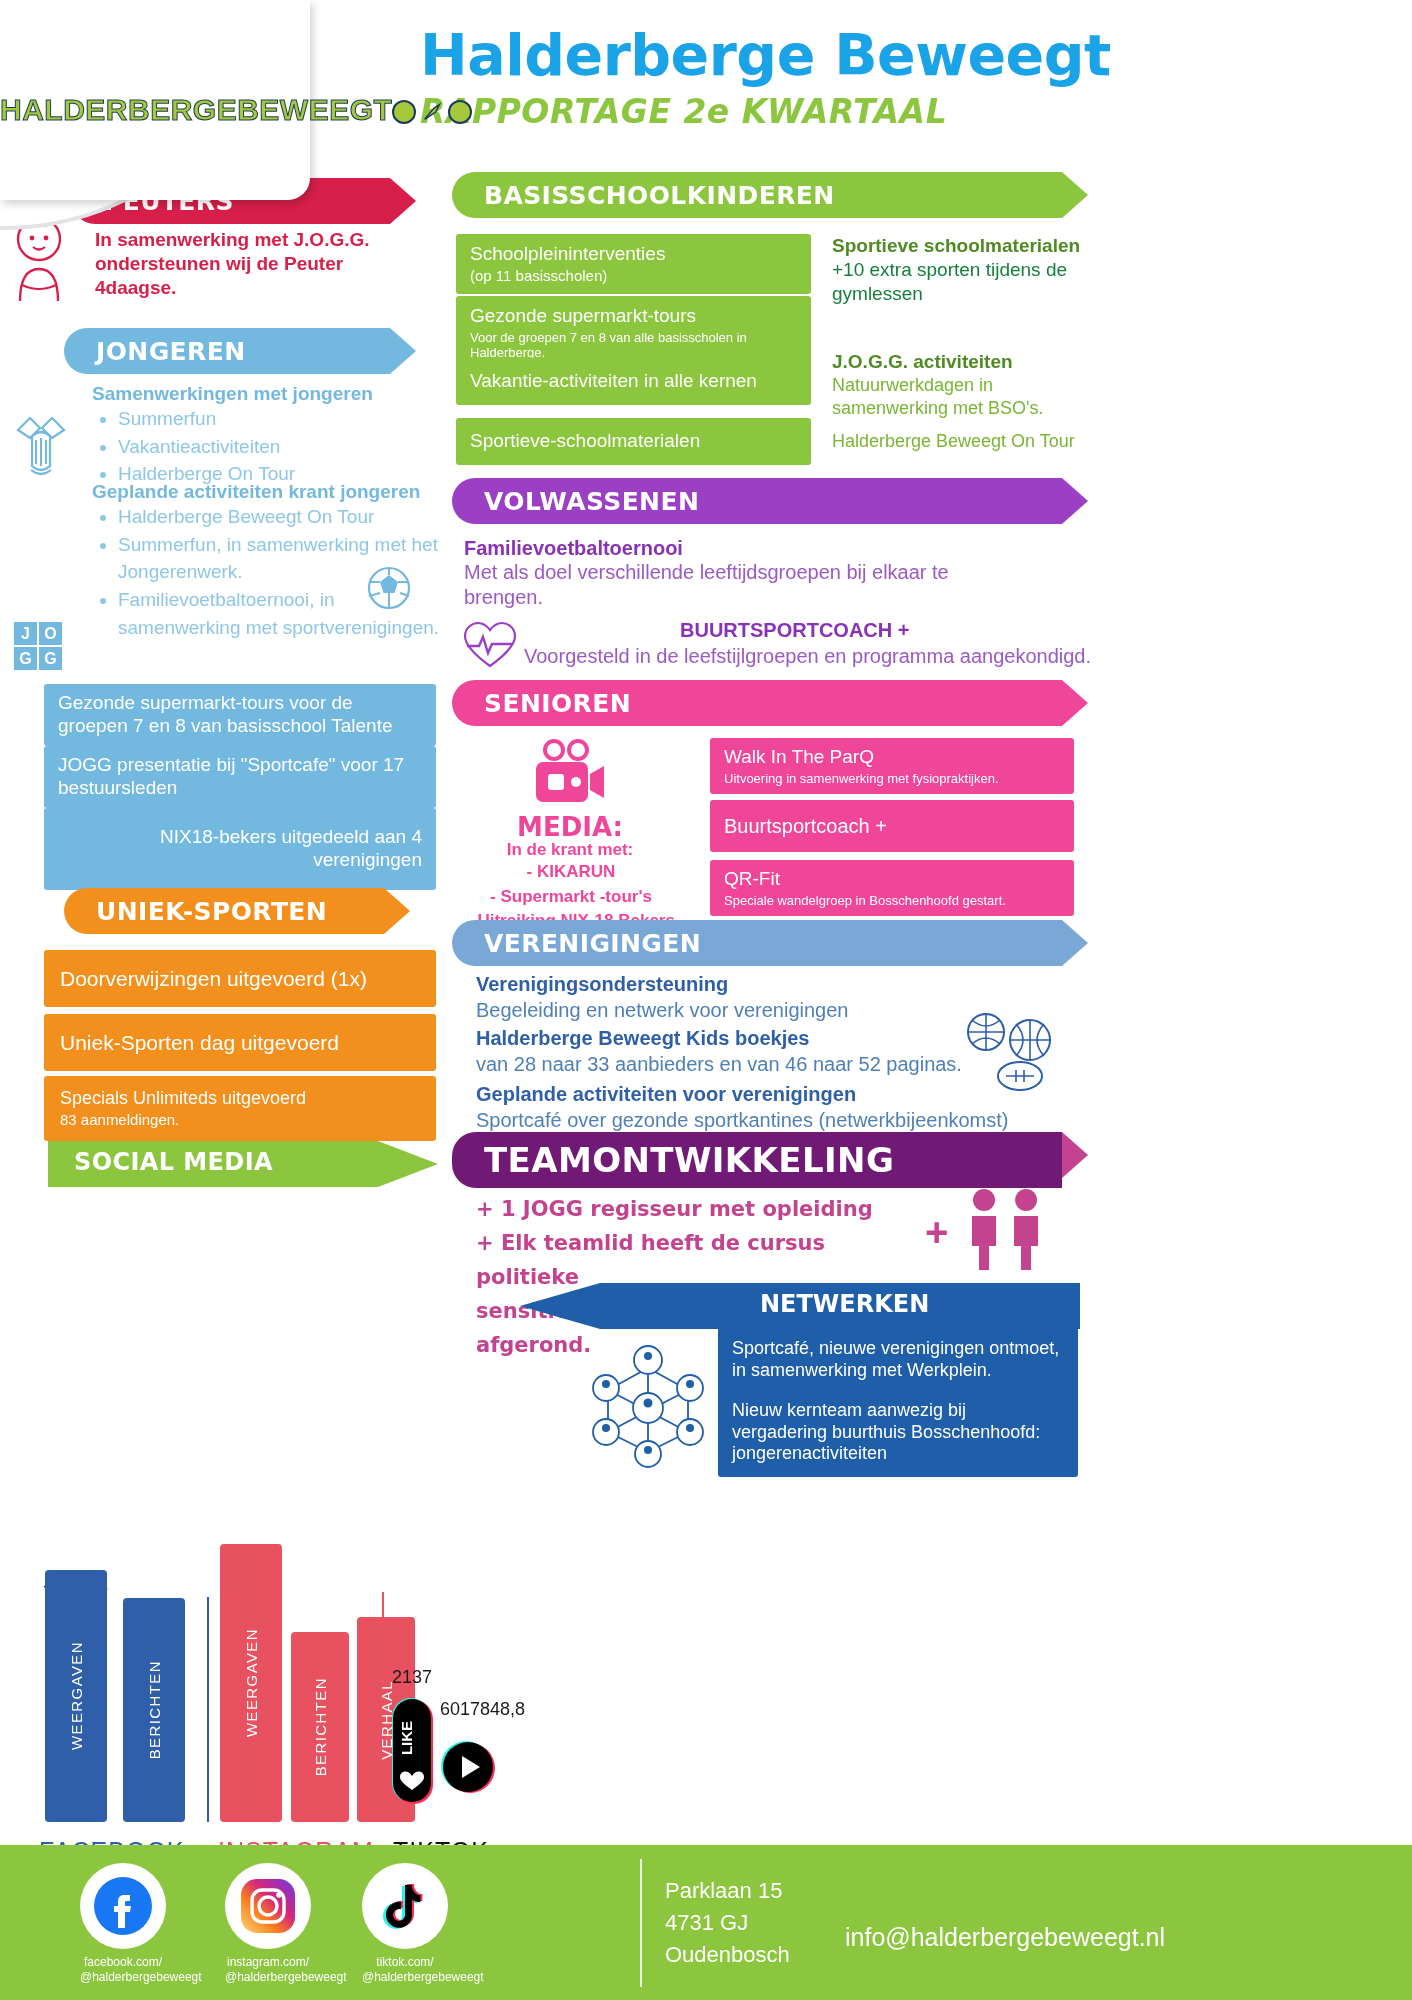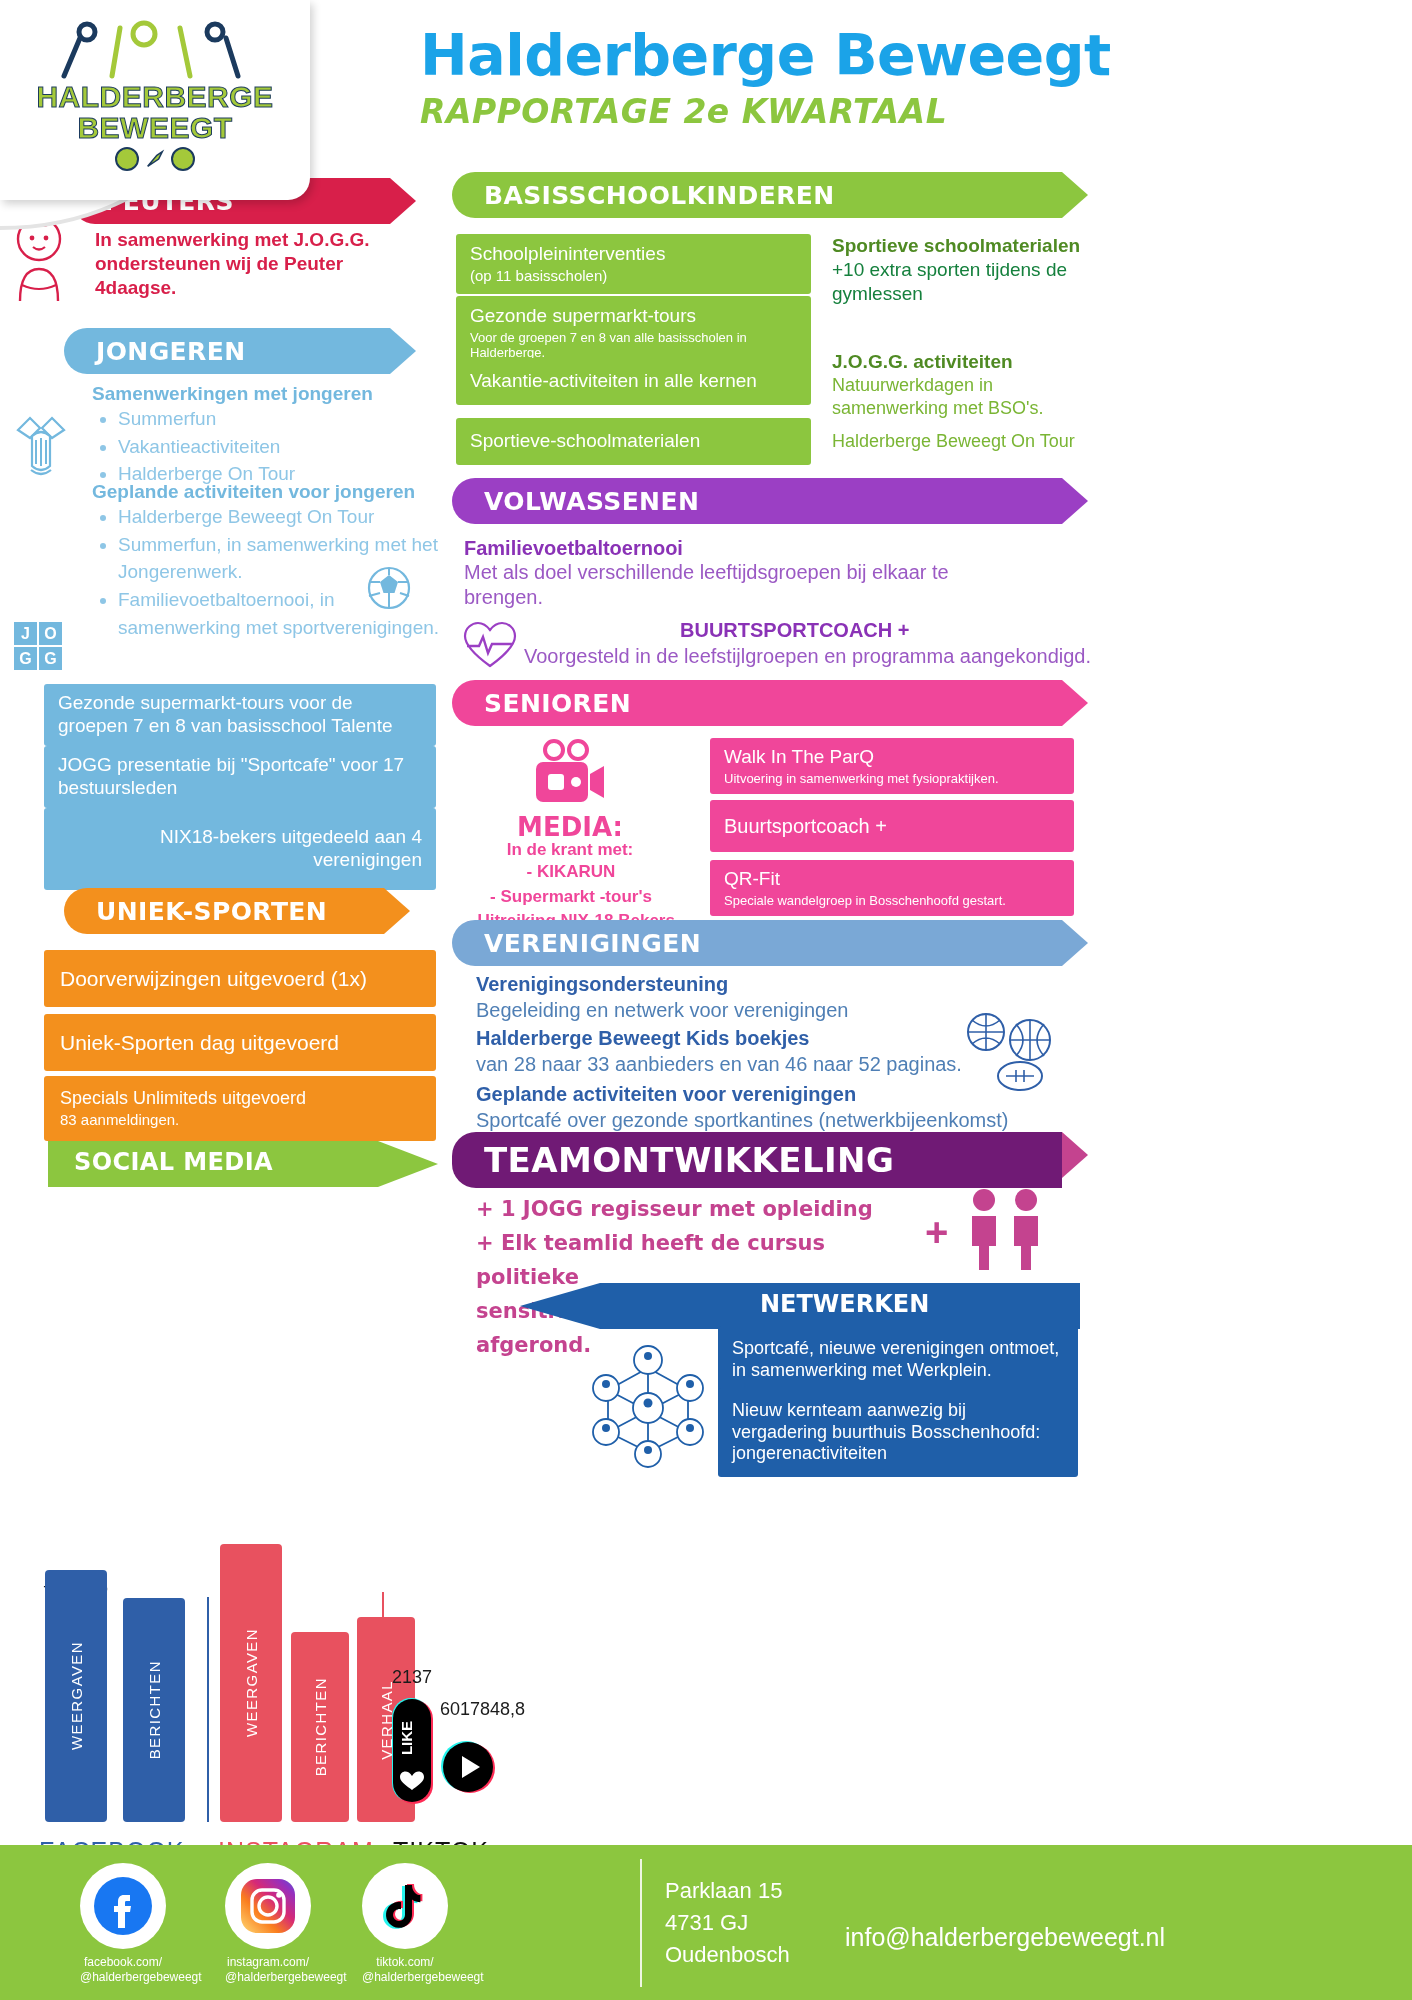--- a/index.html
+++ b/index.html
@@ -10,21 +10,21 @@
     color:#333;
   }
   .page { position:relative; width:1412px; height:2000px; }
 
   
   .logo-card{
     position:absolute; left:0; top:0; width:310px; height:200px;
     background:#fff; border-bottom-right-radius:22px;
     box-shadow:3px 4px 9px rgba(0,0,0,.18);
     z-index:40;
-    display:flex; flex-direction:column; align-items:center; justify-content:flex-start;
+    display:flex; flex-direction:row; align-items:center; justify-content:flex-start;
     padding-top:20px;
   }
   .logo-arcs{ width:210px;height:62px; }
   .logo-word{ font-weight:900; letter-spacing:.5px; color:#a4c93a;
     -webkit-text-stroke:1px #1b3a5e; text-align:center; line-height:1.02; }
   .logo-word.l1{ font-size:30px; }
   .logo-word.l2{ font-size:30px; }
   .logo-balls{ margin-top:4px; display:flex; gap:5px; align-items:center;}
   .ball{ width:24px;height:24px;border-radius:50%;background:#a4c93a;border:2px solid #1b3a5e;}
   .shuttle{ width:22px;height:22px; }
@@ -150,21 +150,21 @@
     <path d="M21 60 q10 8 20 0" stroke="#73b8de" stroke-width="2.2" fill="none"></path>
   </svg>
 
   <div class="txt b" style="left:92px; top:382px; width:350px; font-size:19px; color:#73b8de;">Samenwerkingen met jongeren</div>
   <ul style="position:absolute;left:118px;top:405px;width:330px;color:#8ec6e6;font-size:19px;line-height:1.46;">
     <li>Summerfun</li>
     <li>Vakantieactiviteiten</li>
     <li>Halderberge On Tour</li>
   </ul>
 
-  <div class="txt b" style="left:92px; top:480px; width:350px; font-size:19px; color:#73b8de;">Geplande activiteiten voor jongeren</div>
+  <div class="txt b" style="left:92px; top:480px; width:350px; font-size:19px; color:#73b8de;">Geplande activiteiten krant jongeren</div>
   <ul style="position:absolute;left:118px;top:503px;width:330px;color:#8ec6e6;font-size:19px;line-height:1.46;">
     <li>Halderberge Beweegt On Tour</li>
     <li>Summerfun, in samenwerking met het Jongerenwerk.</li>
     <li>Familievoetbaltoernooi, in samenwerking met sportverenigingen.</li>
   </ul>
 
   <div style="position:absolute;left:14px;top:622px;width:48px;height:48px;display:grid;grid-template-columns:1fr 1fr;gap:2px;">
     <div style="background:#73b8de;color:#fff;font-size:16px;font-weight:700;display:flex;align-items:center;justify-content:center;">J</div>
     <div style="background:#73b8de;color:#fff;font-size:16px;font-weight:700;display:flex;align-items:center;justify-content:center;">O</div>
     <div style="background:#73b8de;color:#fff;font-size:16px;font-weight:700;display:flex;align-items:center;justify-content:center;">G</div>

